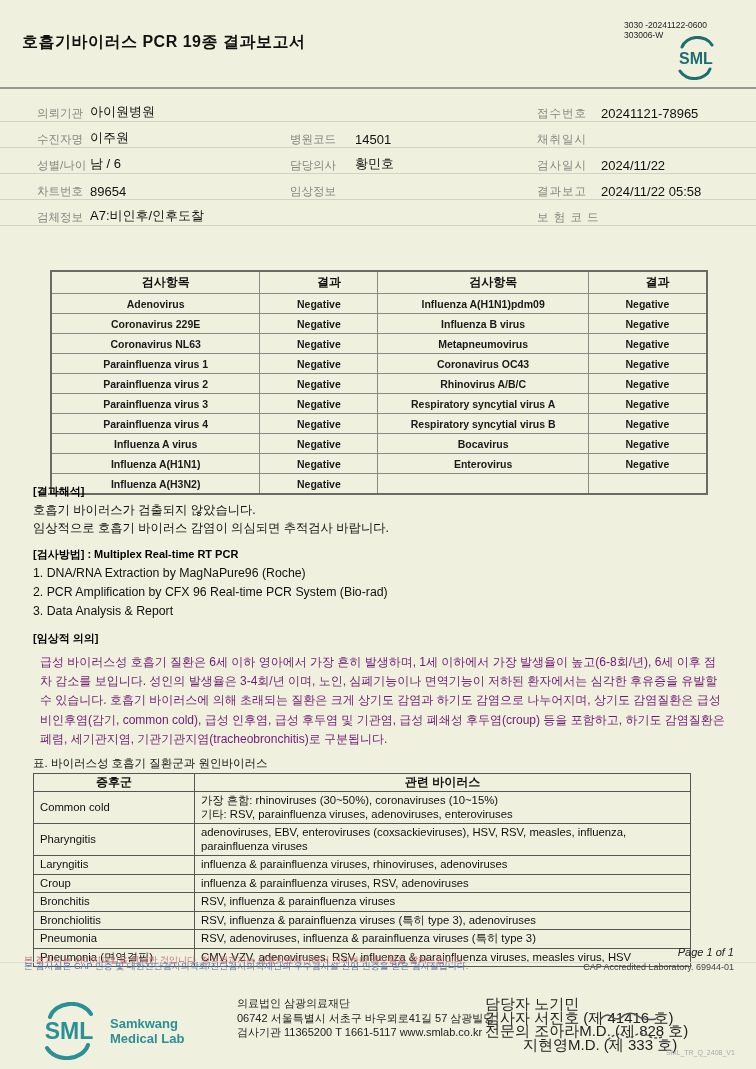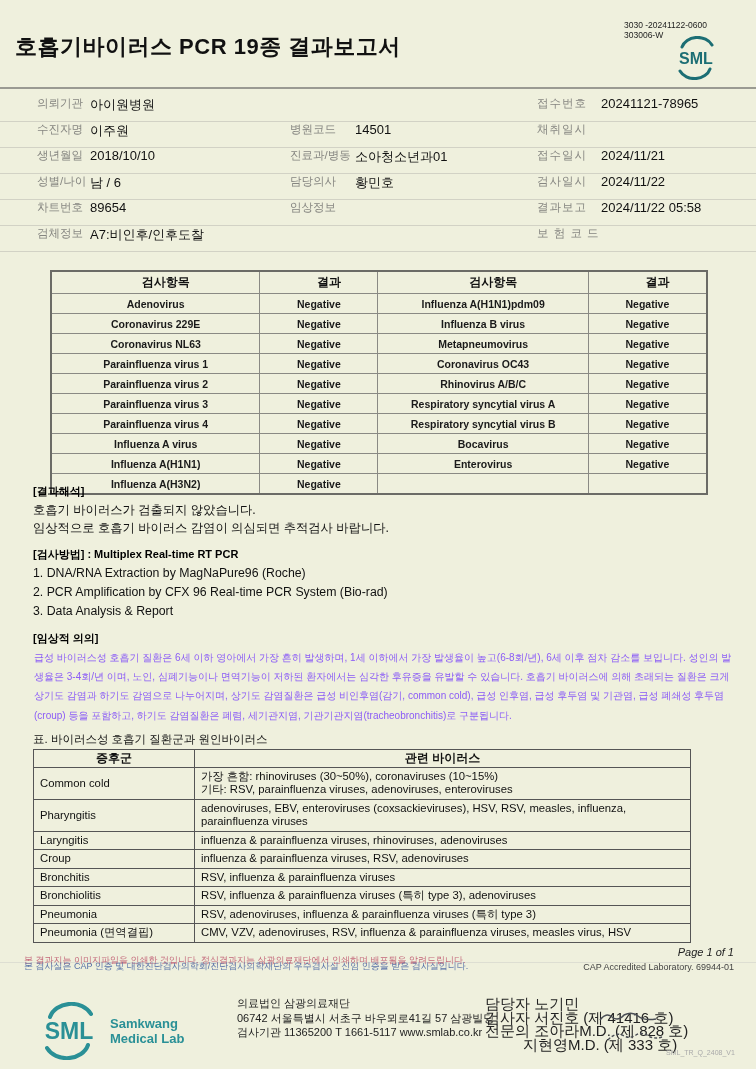--- a/index.html
+++ b/index.html
@@ -2,44 +2,44 @@
 <html><head>
 <meta charset="utf-8">
 <style>
   html,body{margin:0;padding:0;background:#888;}
   .page{
     position:relative;width:756px;height:1069px;background:#eff0dd;
     font-family:"Liberation Sans","DejaVu Sans",sans-serif;color:#1a1a1a;
     overflow:hidden;margin:0 auto;
   }
   
-  .hdr-title{position:absolute;left:15px;top:32px;font-size:22px;font-weight:bold;color:#111;letter-spacing:.5px;}
+  .hdr-title{position:absolute;left:22px;top:32px;font-size:16px;font-weight:bold;color:#111;letter-spacing:.5px;}
   .hdr-codes{position:absolute;left:624px;top:20px;font-size:8.5px;color:#222;line-height:10px;}
   .logo-top{position:absolute;left:672px;top:36px;width:48px;height:44px;}
   .hdr-rule{position:absolute;left:0;top:87px;width:756px;height:2px;background:#9a9a92;}
   
   .info{position:absolute;left:0;top:96px;width:756px;}
-  .info-row{display:flex;align-items:flex-start;height:25px;border-bottom:1px solid #d2d2c5;padding-left:37px;}
+  .info-row{display:flex;align-items:flex-end;height:25px;border-bottom:1px solid #d2d2c5;padding-left:37px;}
   .info-row:first-child{border-top:0;}
   .il{color:#858580;font-size:11.5px;}
   .iv{color:#111;font-size:13px;}
   .c1{width:53px;} .c2{width:200px;} .c3{width:65px;} .c4{width:182px;} .c5{width:64px;letter-spacing:1px;} .c6{flex:1;}
   
   .results{position:absolute;left:50px;top:270px;width:658px;border-collapse:collapse;}
   .results th,.results td{border:1px solid #8a8a84;font-size:10.5px;padding:1px 4px;height:17px;}
   .results th{font-weight:bold;font-size:12px;color:#111;height:19px;text-align:center;padding-left:24px;}
   .results{border:2px solid #6b6b66;}
   .results .vn{font-weight:bold;text-align:center;width:213px;}
   .results .rs{font-weight:bold;text-align:center;width:116px;}
   
   .sections{position:absolute;left:33px;top:484px;width:700px;}
   .sec-h{font-size:11px;font-weight:bold;color:#000;margin:0 0 2px 0;}
   .sec-line{font-size:12.3px;color:#111;line-height:18px;} .gap10{height:10px;}
   .method-line{font-size:12.3px;color:#111;line-height:19px;}
-  .clin p{margin:1px;font-size:10px;line-height:19.2px;color:#8b5cf6;}
+  .clin p{margin:7px;font-size:12px;line-height:19.2px;color:#701a75;}
   .caption{font-size:11.5px;color:#111;margin:7px 0 2px 0;}
   
   .syn{border-collapse:collapse;width:658px;border:1.5px solid #555;}
   .syn th,.syn td{border:1px solid #555;font-size:11.3px;padding:0 6px;color:#111;}
   .syn th{font-weight:bold;font-size:12px;text-align:center;height:16px;}
   .syn .sg{width:148px;}
   .syn td{white-space:pre-line;line-height:13.5px;padding-top:2px;padding-bottom:2px;}
   
   .foot-line{position:absolute;left:0;top:962px;width:756px;height:1px;background:#ddded2;}
   .notice-red{position:absolute;left:24px;top:954px;font-size:9px;color:#c4687a;white-space:nowrap;}
@@ -84,28 +84,20 @@
     </div>
     <div class="info-row">
       <span class="il c1">수진자명</span>
       <span class="iv c2">이주원</span>
       <span class="il c3">병원코드</span>
       <span class="iv c4">14501</span>
       <span class="il c5">채취일시</span>
       <span class="iv c6"></span>
     </div>
     <div class="info-row">
-      <span class="il c1">생년월일</span>
-      <span class="iv c2">2018/10/10</span>
-      <span class="il c3">진료과/병동</span>
-      <span class="iv c4">소아청소년과01</span>
-      <span class="il c5">접수일시</span>
-      <span class="iv c6">2024/11/21</span>
-    </div>
-    <div class="info-row">
       <span class="il c1">성별/나이</span>
       <span class="iv c2">남 / 6</span>
       <span class="il c3">담당의사</span>
       <span class="iv c4">황민호</span>
       <span class="il c5">검사일시</span>
       <span class="iv c6">2024/11/22</span>
     </div>
     <div class="info-row">
       <span class="il c1">차트번호</span>
       <span class="iv c2">89654</span>

